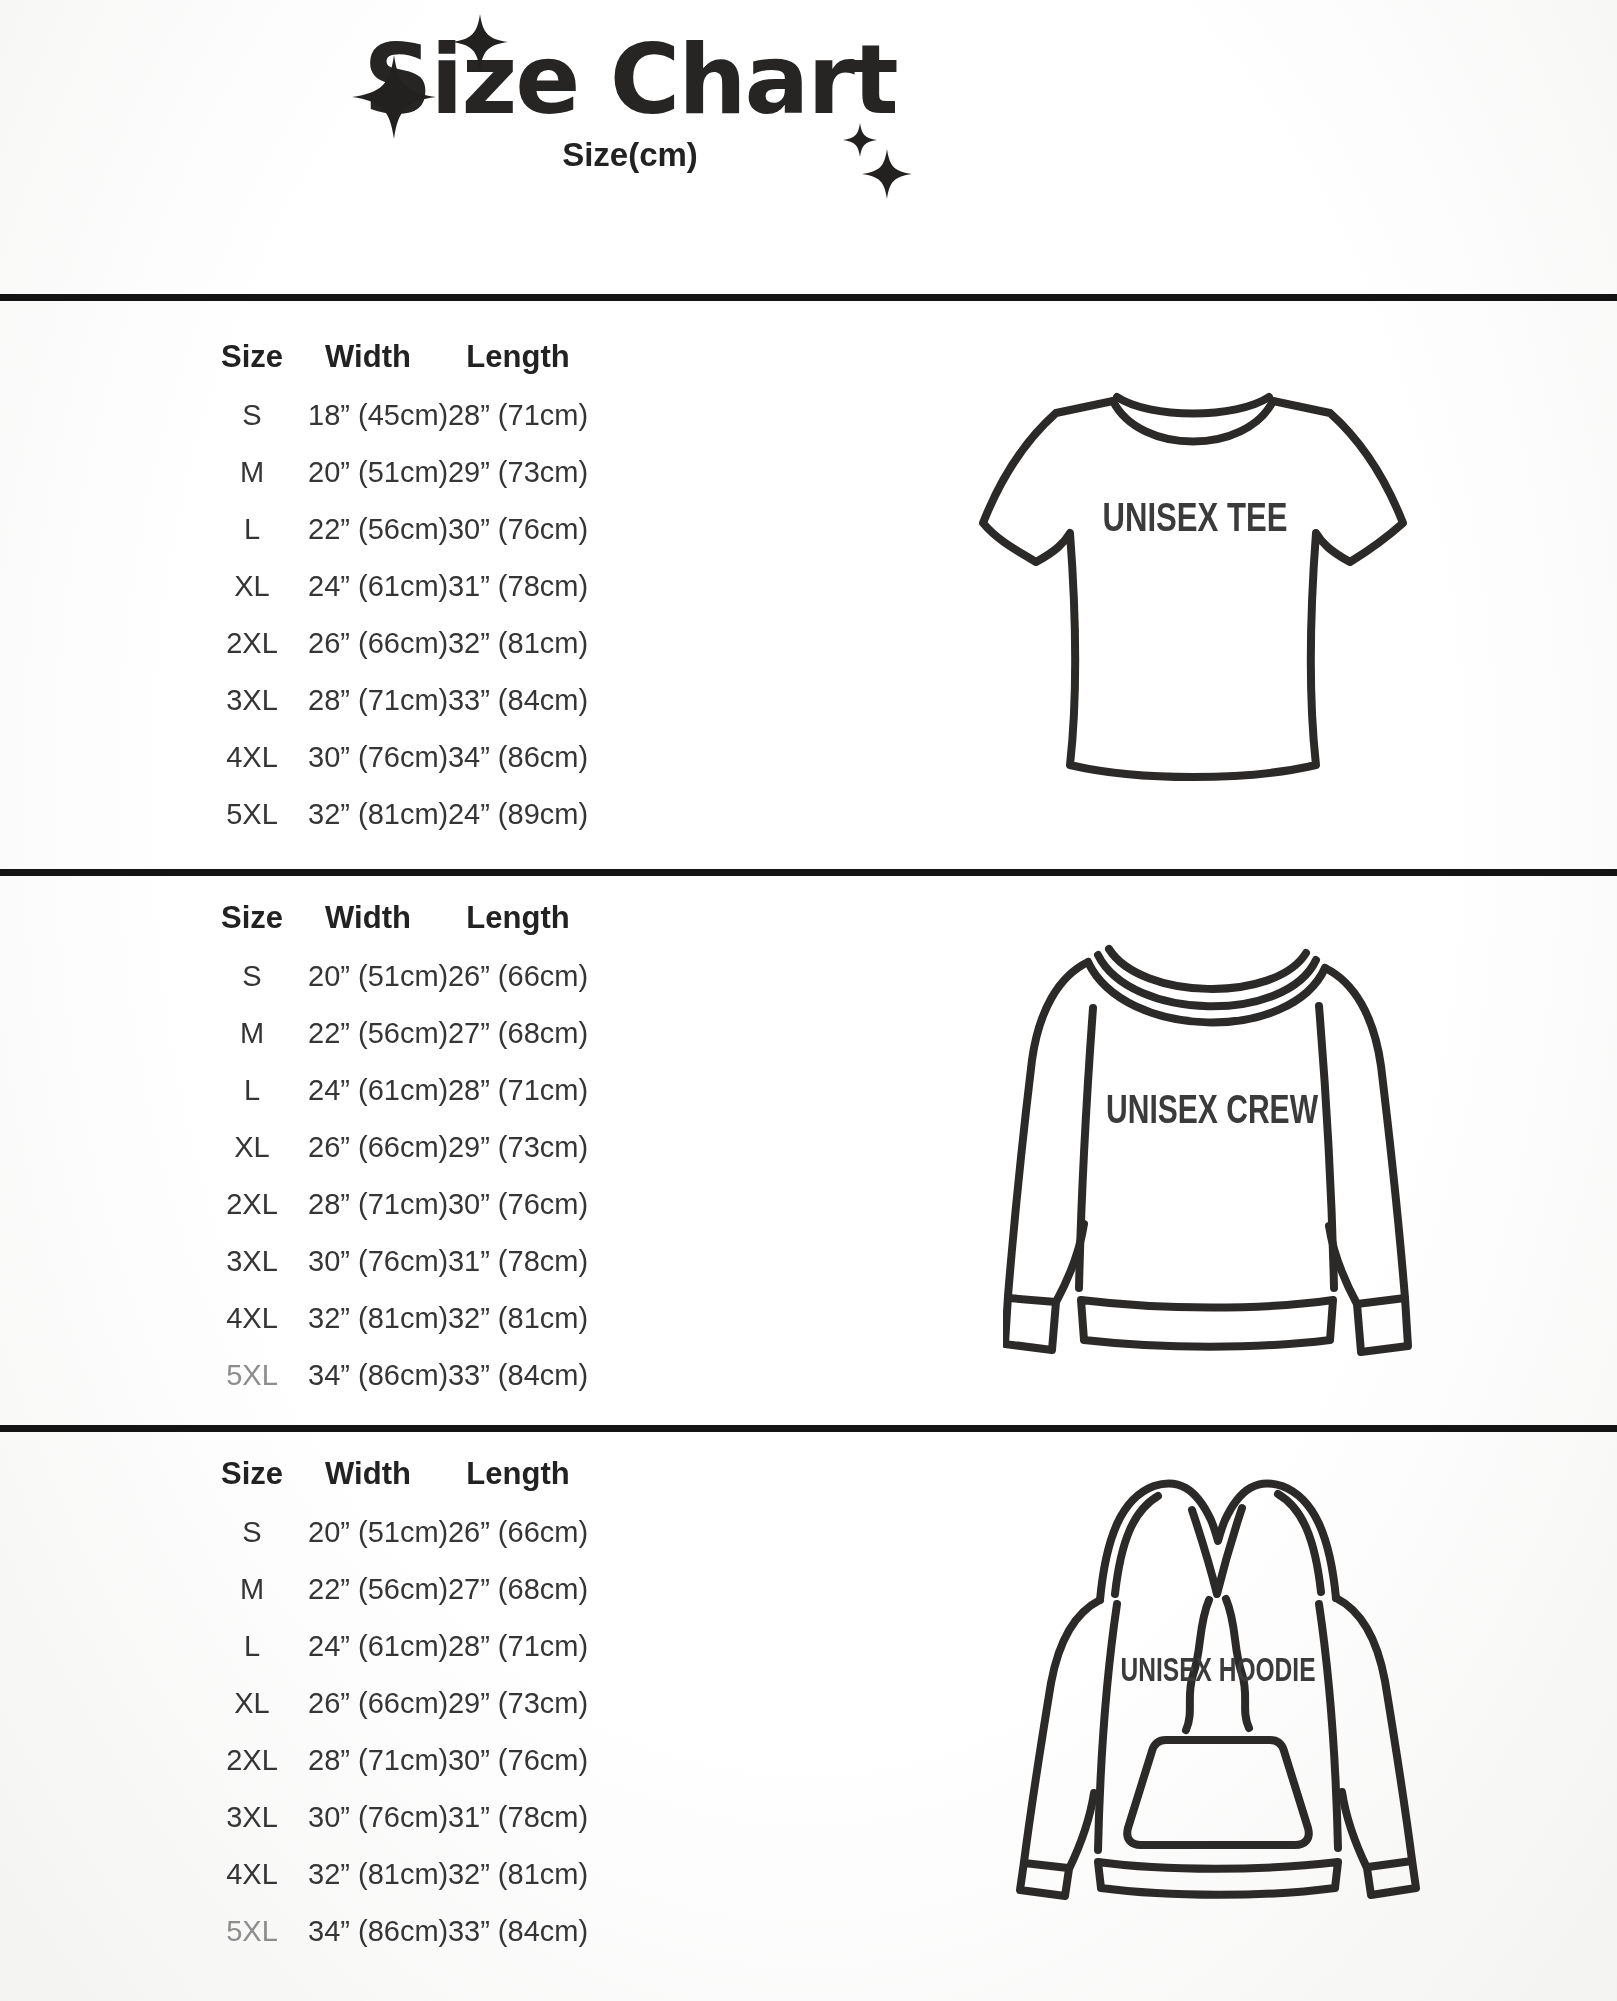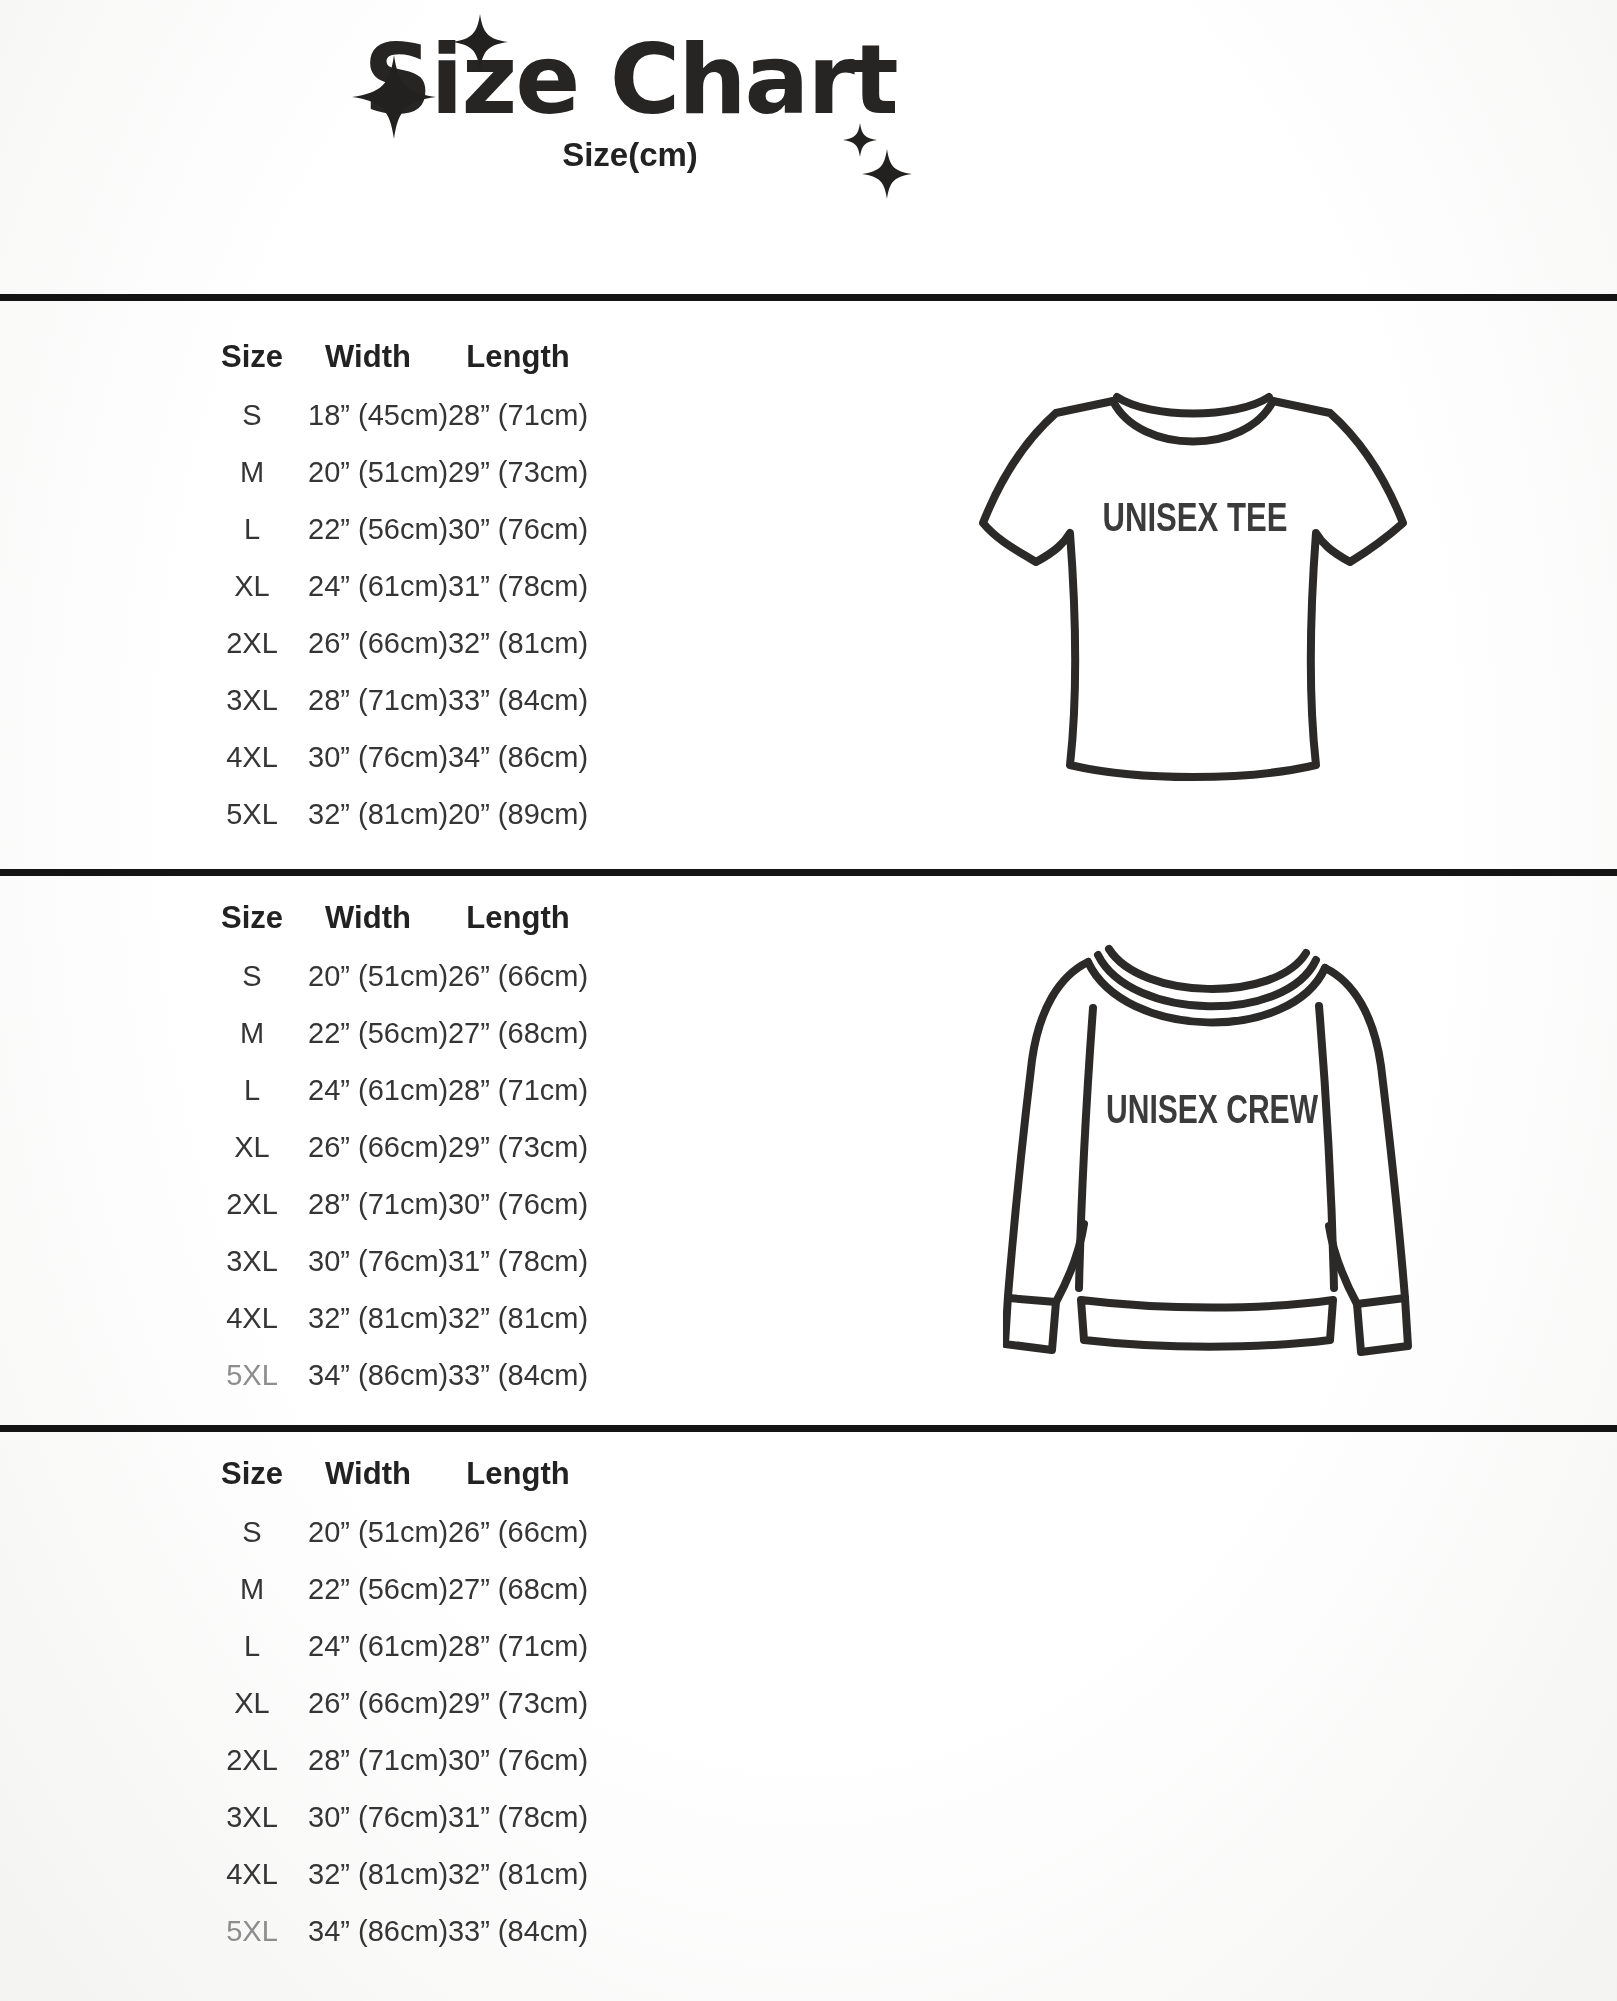--- a/index.html
+++ b/index.html
@@ -121,21 +121,21 @@
       <span class="td c-length">33” (84cm)</span>
     </div>
     <div class="trow">
       <span class="td c-size">4XL</span>
       <span class="td c-width">30” (76cm)</span>
       <span class="td c-length">34” (86cm)</span>
     </div>
     <div class="trow">
       <span class="td c-size">5XL</span>
       <span class="td c-width">32” (81cm)</span>
-      <span class="td c-length">20” (89cm)</span>
+      <span class="td c-length">24” (89cm)</span>
     </div>
   </div>
 
   <div class="illustration illus-tee">
     <svg class="garment" width="430" height="412" viewBox="0 0 430 412">
       <path d="M135,18 L78,30 C42,62 20,102 5,140 C20,158 40,168 58,179 C78,168 86,160 92,150 C98,230 100,310 92,382 C160,398 270,398 338,382 C330,310 332,230 338,150 C344,160 352,168 372,179 C390,168 405,158 425,140 C410,102 388,62 352,30 L295,18"></path>
       <path d="M135,18 C162,72 268,72 295,18"></path>
       <path d="M139,14 C172,36 258,36 291,14"></path>
       <text x="217" y="148" font-size="40" text-anchor="middle" textLength="185" lengthAdjust="spacingAndGlyphs">UNISEX TEE</text>
     </svg>
@@ -254,13 +254,32 @@
       <span class="td c-width">32” (81cm)</span>
       <span class="td c-length">32” (81cm)</span>
     </div>
     <div class="trow">
       <span class="td c-size">5XL</span>
       <span class="td c-width">34” (86cm)</span>
       <span class="td c-length">33” (84cm)</span>
     </div>
   </div>
 
+  <div class="illustration illus-hoodie">
+    <svg class="garment" width="440" height="430" viewBox="0 0 440 430">
+      <path d="M86,122 C92,58 108,20 140,8 C164,0 182,10 197,42 C200,49 202,56 204,63 C206,56 208,49 211,42 C226,10 244,0 268,8 C300,20 316,58 322,120"></path>
+      <path d="M101,116 C107,62 120,32 144,18"></path>
+      <path d="M307,114 C301,60 288,30 264,16"></path>
+      <path d="M178,32 C188,62 197,92 203,116 C209,92 218,60 228,30"></path>
+      <path d="M195,122 C184,148 188,172 179,197 C172,218 180,234 172,252"></path>
+      <path d="M212,121 C223,147 219,171 228,196 C235,217 227,233 235,250"></path>
+      <path d="M86,122 C62,134 45,162 37,205 C27,266 17,330 10,384 L6,412 L51,418 L55,391 C68,364 76,341 80,315"></path>
+      <path d="M10,385 L54,390"></path>
+      <path d="M322,120 C346,132 363,160 371,203 C381,264 391,328 398,382 L402,410 L357,417 L353,390 C340,363 332,340 328,314"></path>
+      <path d="M398,383 L354,389"></path>
+      <path d="M103,126 C92,200 86,285 84,372"></path>
+      <path d="M305,126 C316,200 322,285 324,370"></path>
+      <path d="M84,384 C150,393 250,393 324,384 M87,410 C155,419 255,419 321,410 M84,384 L87,410 M324,384 L321,410"></path>
+      <path d="M152,262 L256,262 C264,262 268,266 270,273 L294,350 C297,361 291,367 281,367 L127,367 C117,367 111,361 114,350 L138,273 C140,266 144,262 152,262 Z"></path>
+      <text x="204" y="203" font-size="33" text-anchor="middle" textLength="195" lengthAdjust="spacingAndGlyphs">UNISEX HOODIE</text>
+    </svg>
+  </div>
 </section>
 
 </body></html>

